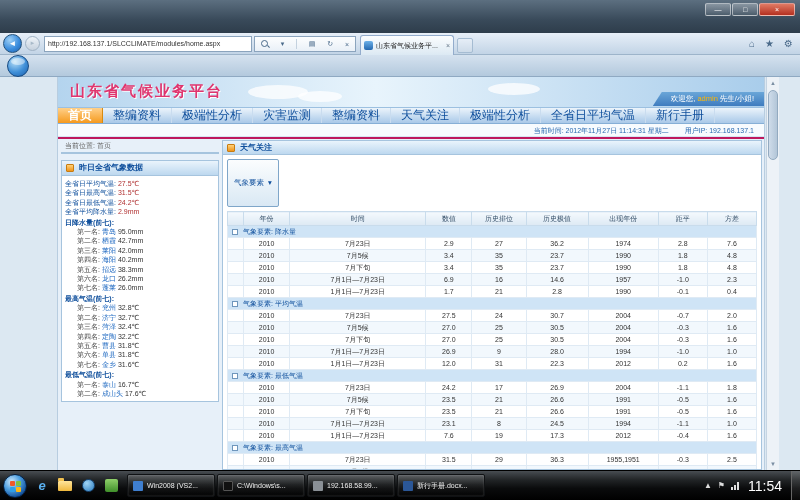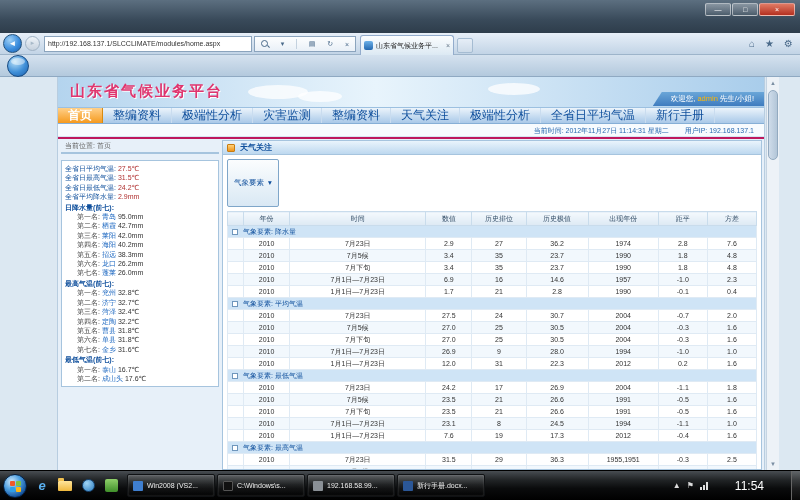--- a/index.html
+++ b/index.html
@@ -112,21 +112,21 @@
 #task-buttons{display:flex;align-items:center}
 .task-btn{display:flex;align-items:center;gap:4px;width:88px;height:23px;margin-right:2px;padding:0 5px;border:1px solid #101214;border-radius:2px;background:linear-gradient(rgba(255,255,255,.20),rgba(255,255,255,.06) 45%,rgba(0,0,0,.18));box-shadow:inset 0 0 2px rgba(255,255,255,.25);cursor:pointer}
 .task-lbl{font-size:7px;color:#eee;white-space:nowrap;overflow:hidden}
 .task-ico{width:10px;height:10px;flex:none;border-radius:1px}
 .ti0{background:#3f7fd0}.ti1{background:#111;border:1px solid #555}.ti2{background:#8a9096}.ti3{background:#2b5797}
 .tray{margin-left:auto;display:flex;align-items:center;gap:6px}
 .tray-ico{color:#ddd;font-size:8px}
 .net{display:flex;align-items:flex-end;gap:1px;height:8px}
 .net i{width:2px;background:#ddd;display:block}
 .n1{height:3px}.n2{height:5px}.n3{height:8px}
-.tray-time{color:#fff;font-size:12px;margin:0 21px}
+.tray-time{color:#fff;font-size:14px;margin:0 3px}
 .show-desktop{width:9px;height:30px;border-left:1px solid #666;background:linear-gradient(rgba(255,255,255,.14),rgba(255,255,255,.03))}
 </style>
 </head>
 <body>
 
 <div id="screen">
 
   <div class="win-top">
     <div class="win-controls">
       <div class="win-btn">—</div>
@@ -209,20 +209,24 @@
 
       <div class="content">
 
         <div class="sidebar">
           <div class="crumb">当前位置: 首页</div>
 
           <div class="panel">
           </div>
 
           <div class="panel">
+            <div class="panel-h">
+              <span class="panel-ico"></span>
+              <span>昨日全省气象数据</span>
+            </div>
             <div class="wx-side-body">
               <div id="summary">
                   <div class="sum-line"><span class="lbl">全省日平均气温:</span><span class="val">27.5℃</span></div>
                   <div class="sum-line"><span class="lbl">全省日最高气温:</span><span class="val">31.5℃</span></div>
                   <div class="sum-line"><span class="lbl">全省日最低气温:</span><span class="val">24.2℃</span></div>
                   <div class="sum-line"><span class="lbl">全省平均降水量:</span><span class="val">2.9mm</span></div>
                 </div>
               <div id="rank-sections">
                   <div class="sec-title">日降水量(前七):</div>
                   <div class="rank-line"><span class="rlbl">第一名:</span><span class="rstation">青岛</span><span class="rval">95.0mm</span></div>

